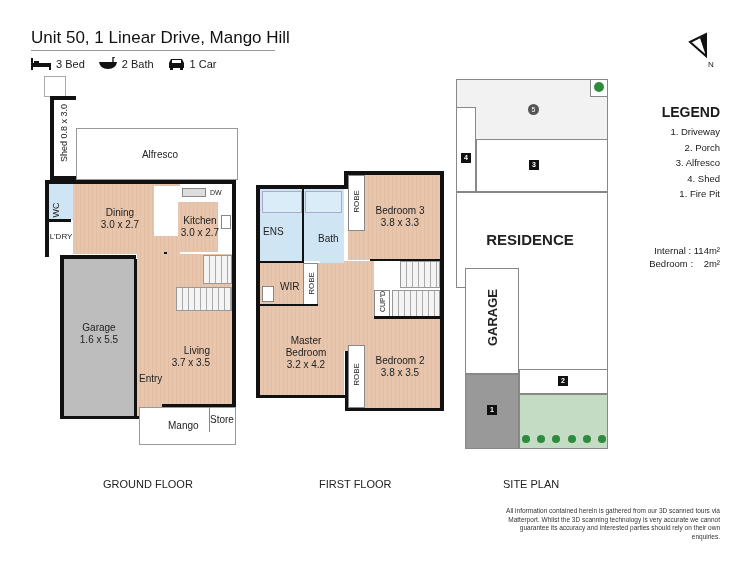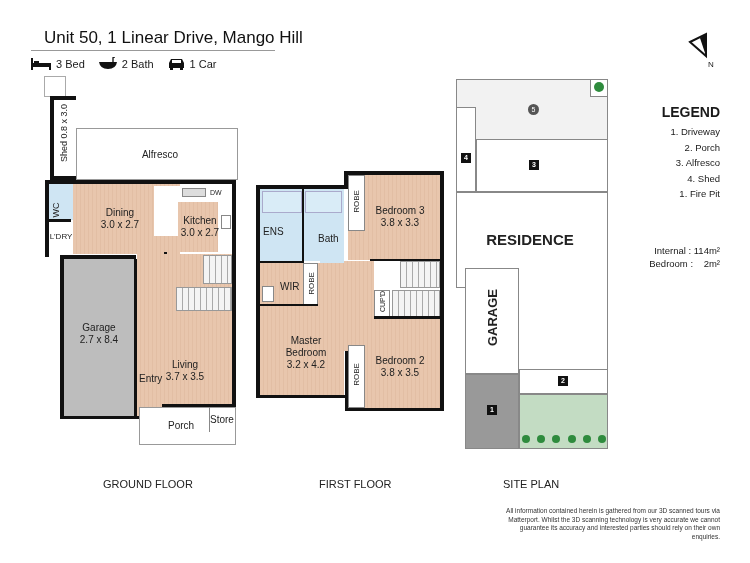--- a/index.html
+++ b/index.html
@@ -1,18 +1,18 @@
 <!DOCTYPE html>
 <html><head>
 <meta charset="utf-8">
 <style>
   * { box-sizing: border-box; margin: 0; padding: 0; }
   body { width: 750px; height: 563px; background: #ffffff; font-family: "Liberation Sans", sans-serif; color: #1a1a1a; position: relative; overflow: hidden; }
   .abs { position: absolute; }
-  .title { left: 44px; top: 28px; font-size: 17px; color: #111; }
+  .title { left: 31px; top: 28px; font-size: 17px; color: #111; }
   .title-rule { left: 31px; top: 50px; width: 244px; height: 1px; background: #999; }
   .features { left: 31px; top: 57px; display: flex; gap: 14px; font-size: 11px; align-items: center; }
   .feat { display: flex; align-items: center; gap: 5px; }
   .feat svg { display: block; }
   .wall { position: absolute; background: #111; }
   .floor-wood { position: absolute; background: repeating-linear-gradient(90deg, #e8c6ad 0px, #e8c6ad 3px, #e2bea4 3px, #e2bea4 4px); }
   .wet { position: absolute; background: #cfe5f3; }
   .grey { position: absolute; background: #bdbdbd; }
   .white { position: absolute; background: #fff; border: 1px solid #888; }
   .lbl { position: absolute; font-size: 10px; text-align: center; line-height: 1.2; color: #222; white-space: nowrap; }
@@ -117,39 +117,39 @@
   <div class="vlbl" style="left:182px; top:264px; width:26px; text-align:center; font-size:7px;">P'TRY</div>
   <div class="stairs" style="left:203px; top:254px; width:29px; height:30px;"></div>
   <div class="stairs" style="left:176px; top:287px; width:56px; height:24px;"></div>
 
   <div class="wall" style="left:60px; top:255px; width:4px; height:164px;"></div>
   <div class="wall" style="left:60px; top:255px; width:76px; height:4px;"></div>
   <div class="grey" style="left:64px; top:259px; width:70px; height:158px;"></div>
   <div class="wall" style="left:134px; top:259px; width:3px; height:160px;"></div>
   <div class="lbl" style="left:74px; top:322px; width:50px;">
       <div>Garage</div>
-      <div>2.7 x 8.4</div>
+      <div>1.6 x 5.5</div>
     </div>
 
   <div class="floor-wood" style="left:137px; top:254px; width:95px; height:162px;"></div>
   <div class="floor-wood" style="left:137px; top:254px; width:27px; height:34px;"></div>
   <div class="white" style="left:164px; top:254px; width:68px; height:33px; border:none; background:transparent;"></div>
   <div class="stairs" style="left:203px; top:255px; width:29px; height:29px;"></div>
   <div class="stairs" style="left:176px; top:287px; width:56px; height:24px;"></div>
-  <div class="lbl" style="left:160px; top:359px; width:50px;">
+  <div class="lbl" style="left:160px; top:345px; width:50px;text-align:right;">
       <div>Living</div>
       <div>3.7 x 3.5</div>
     </div>
   <div class="lbl" style="left:139px; top:373px;">Entry</div>
 
   <div class="wall" style="left:60px; top:416px; width:80px; height:3px;"></div>
   <div class="wall" style="left:162px; top:404px; width:70px; height:3px;"></div>
 
   <div class="white" style="left:139px; top:407px; width:97px; height:38px; border-color:#999;"></div>
-  <div class="lbl" style="left:168px; top:420px;">Porch</div>
+  <div class="lbl" style="left:168px; top:420px;">Mango</div>
   <div class="lbl" style="left:210px; top:414px;">Store</div>
   <div class="wall" style="left:209px; top:407px; width:1px; height:25px; background:#888;"></div>
 </div>
 
 <div>
 
   <div class="wall" style="left:256px; top:185px; width:4px; height:213px;"></div>
   <div class="wall" style="left:256px; top:185px; width:92px; height:4px;"></div>
   <div class="wall" style="left:344px; top:171px; width:4px; height:18px;"></div>
   <div class="wall" style="left:344px; top:171px; width:100px; height:4px;"></div>

